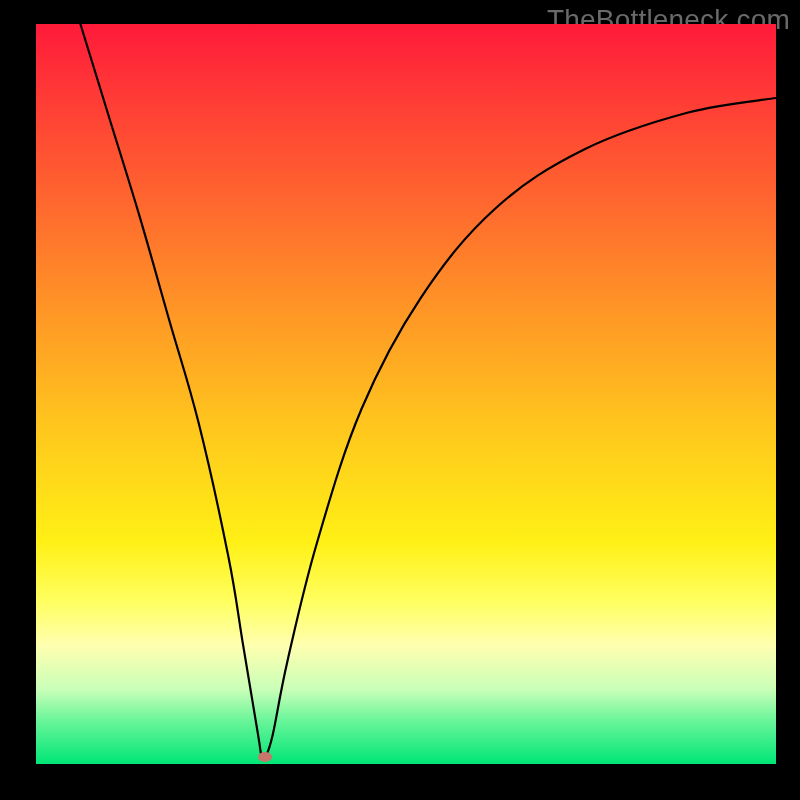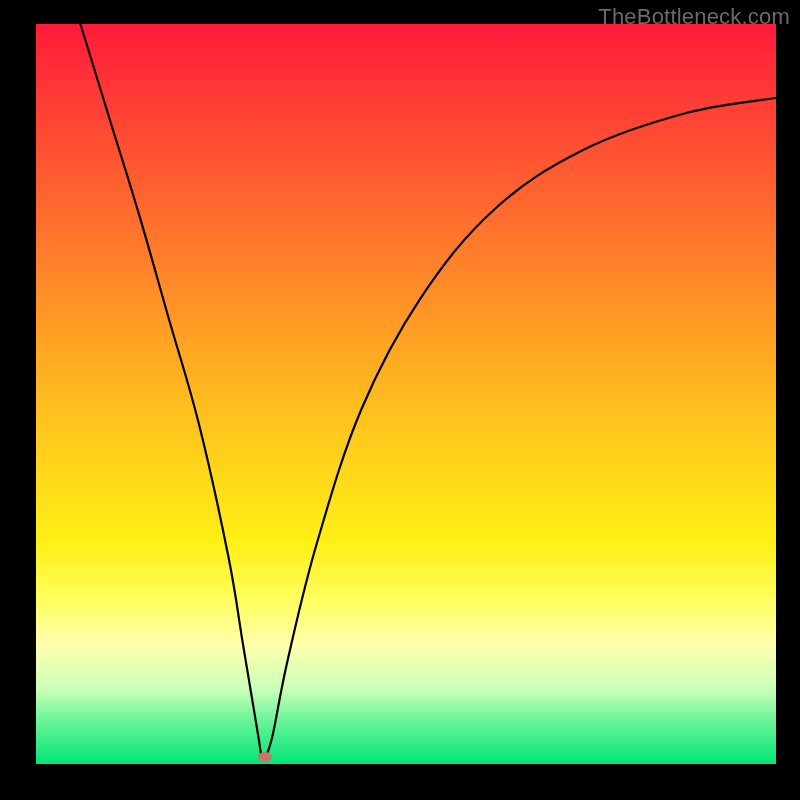--- a/index.html
+++ b/index.html
@@ -36,21 +36,21 @@
       #c8ffb8 90%,
       #6cf59a 94%,
       #00e676 100%
     );
   }
   .watermark {
     position: absolute;
     top: 4px;
     right: 10px;
     color: #6a6a6a;
-    font-size: 22px;
+    font-size: 28px;
     font-weight: 500;
     letter-spacing: 0.2px;
     user-select: none;
   }
   svg.curve {
     position: absolute;
     left: 0;
     top: 0;
     width: 740px;
     height: 740px;

